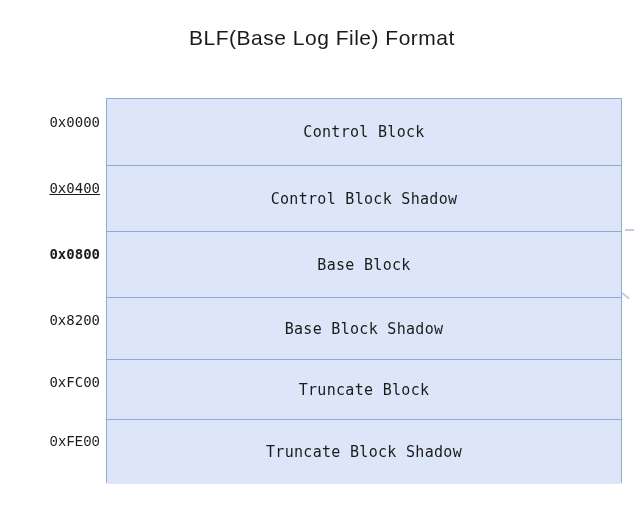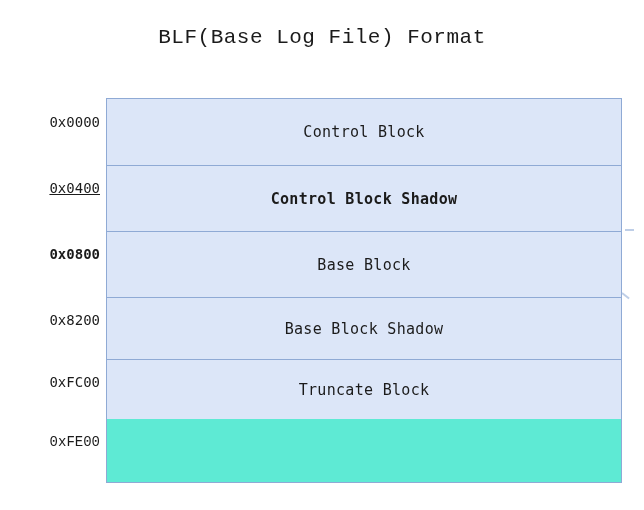--- a/index.html
+++ b/index.html
@@ -23,21 +23,21 @@
     width: 644px;
     height: 510px;
   }
 
   #diagram-title {
     position: absolute;
     left: 0;
     top: 24px;
     width: 644px;
     text-align: center;
-    font-family: Liberation Mono, monospace;
+    font-family: Liberation Sans, sans-serif;
     font-size: 21px;
     line-height: 28px;
     letter-spacing: 0.5px;
     color: #1b1b1b;
     white-space: pre;
   }
 
   
   #offset-axis {
     position: absolute;
@@ -129,35 +129,38 @@
     <div class="offset-label" style="top:258px;">0xFC00</div>
     <div class="offset-label" style="top:318px;font-family:Liberation Mono, monospace;">0xFE00</div>
   </div>
 
   <div id="block-stack">
 
     <div class="block-row first" style="top:0px;height:66px;">
       <span class="block-label">Control Block</span>
     </div>
 
-    <div class="block-row" style="top:66px;height:66px;font-weight:bold;">
+    <div class="block-row" style="top:66px;height:66px;">
       <span class="block-label">Control Block Shadow</span>
     </div>
 
     <div class="block-row" style="top:132px;height:66px;">
       <span class="block-label">Base Block</span>
     </div>
 
     <div class="block-row" style="top:260px;height:60px;">
       <span class="block-label">Truncate Block</span>
     </div>
 
     <div class="block-row" style="top:198px;height:62px;">
       <span class="block-label">Base Block Shadow</span>
     </div>
 
+    <div class="block-row" style="top:320px;height:65px;">
+      <span class="block-label">Truncate Block Shadow</span>
+    </div>
 
   </div>
 
   <div class="edge-mark" id="edge-mark-dash"></div>
   <div class="edge-mark" id="edge-mark-tick"></div>
 
 </div>
 
 </body></html>

